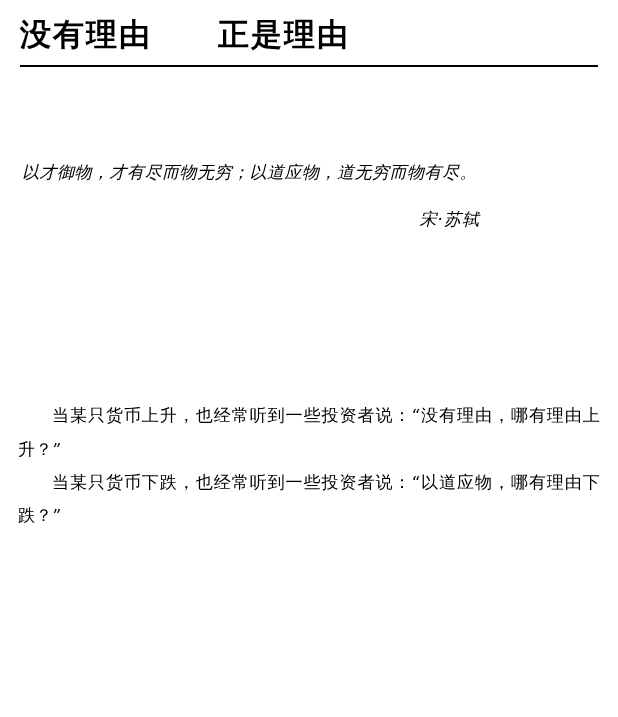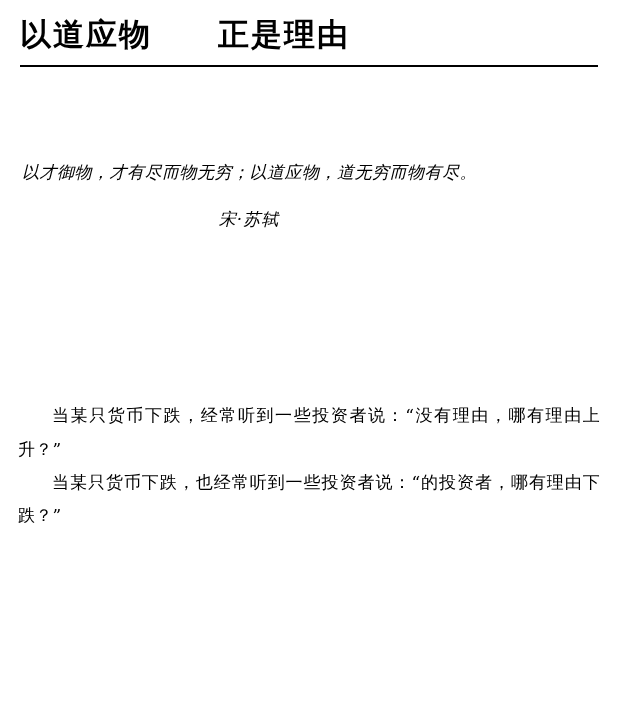--- a/index.html
+++ b/index.html
@@ -46,21 +46,21 @@
     line-height: 1.6;
     letter-spacing: 0.5px;
     margin-left: 4px;
     white-space: nowrap;
     margin-top: 32px;
   }
   .attribution {
     font-family: "DejaVu Serif", "Liberation Serif", serif;
     font-style: italic;
     font-size: 17px;
-    text-align: center;
+    text-align: right;
     margin-top: 22px;
     margin-right: 120px;
     letter-spacing: 1px;
   }
   .body-text {
     margin-top: 168px;
   }
   .para {
     font-family: "DejaVu Serif", "Liberation Serif", serif;
     font-size: 17px;
@@ -70,26 +70,26 @@
     text-indent: 2em;
     margin: 0;
     letter-spacing: 0.2px;
   }
 </style>
 </head>
 <body>
 
 <div class="page">
 
-  <h1 class="title">以道应物　　正是理由</h1>
+  <h1 class="title">没有理由　　正是理由</h1>
   <hr class="rule">
 
   <div class="epigraph-block">
     <p class="epigraph">以才御物，才有尽而物无穷；以道应物，道无穷而物有尽。</p>
     <p class="attribution">宋·苏轼</p>
   </div>
 
   <div class="body-text">
-    <p class="para">当某只货币下跌，经常听到一些投资者说：“没有理由，哪有理由上升？”</p>
-    <p class="para">当某只货币下跌，也经常听到一些投资者说：“的投资者，哪有理由下跌？”</p>
+    <p class="para">当某只货币上升，也经常听到一些投资者说：“没有理由，哪有理由上升？”</p>
+    <p class="para">当某只货币下跌，也经常听到一些投资者说：“以道应物，哪有理由下跌？”</p>
   </div>
 
 </div>
 
 </body></html>

